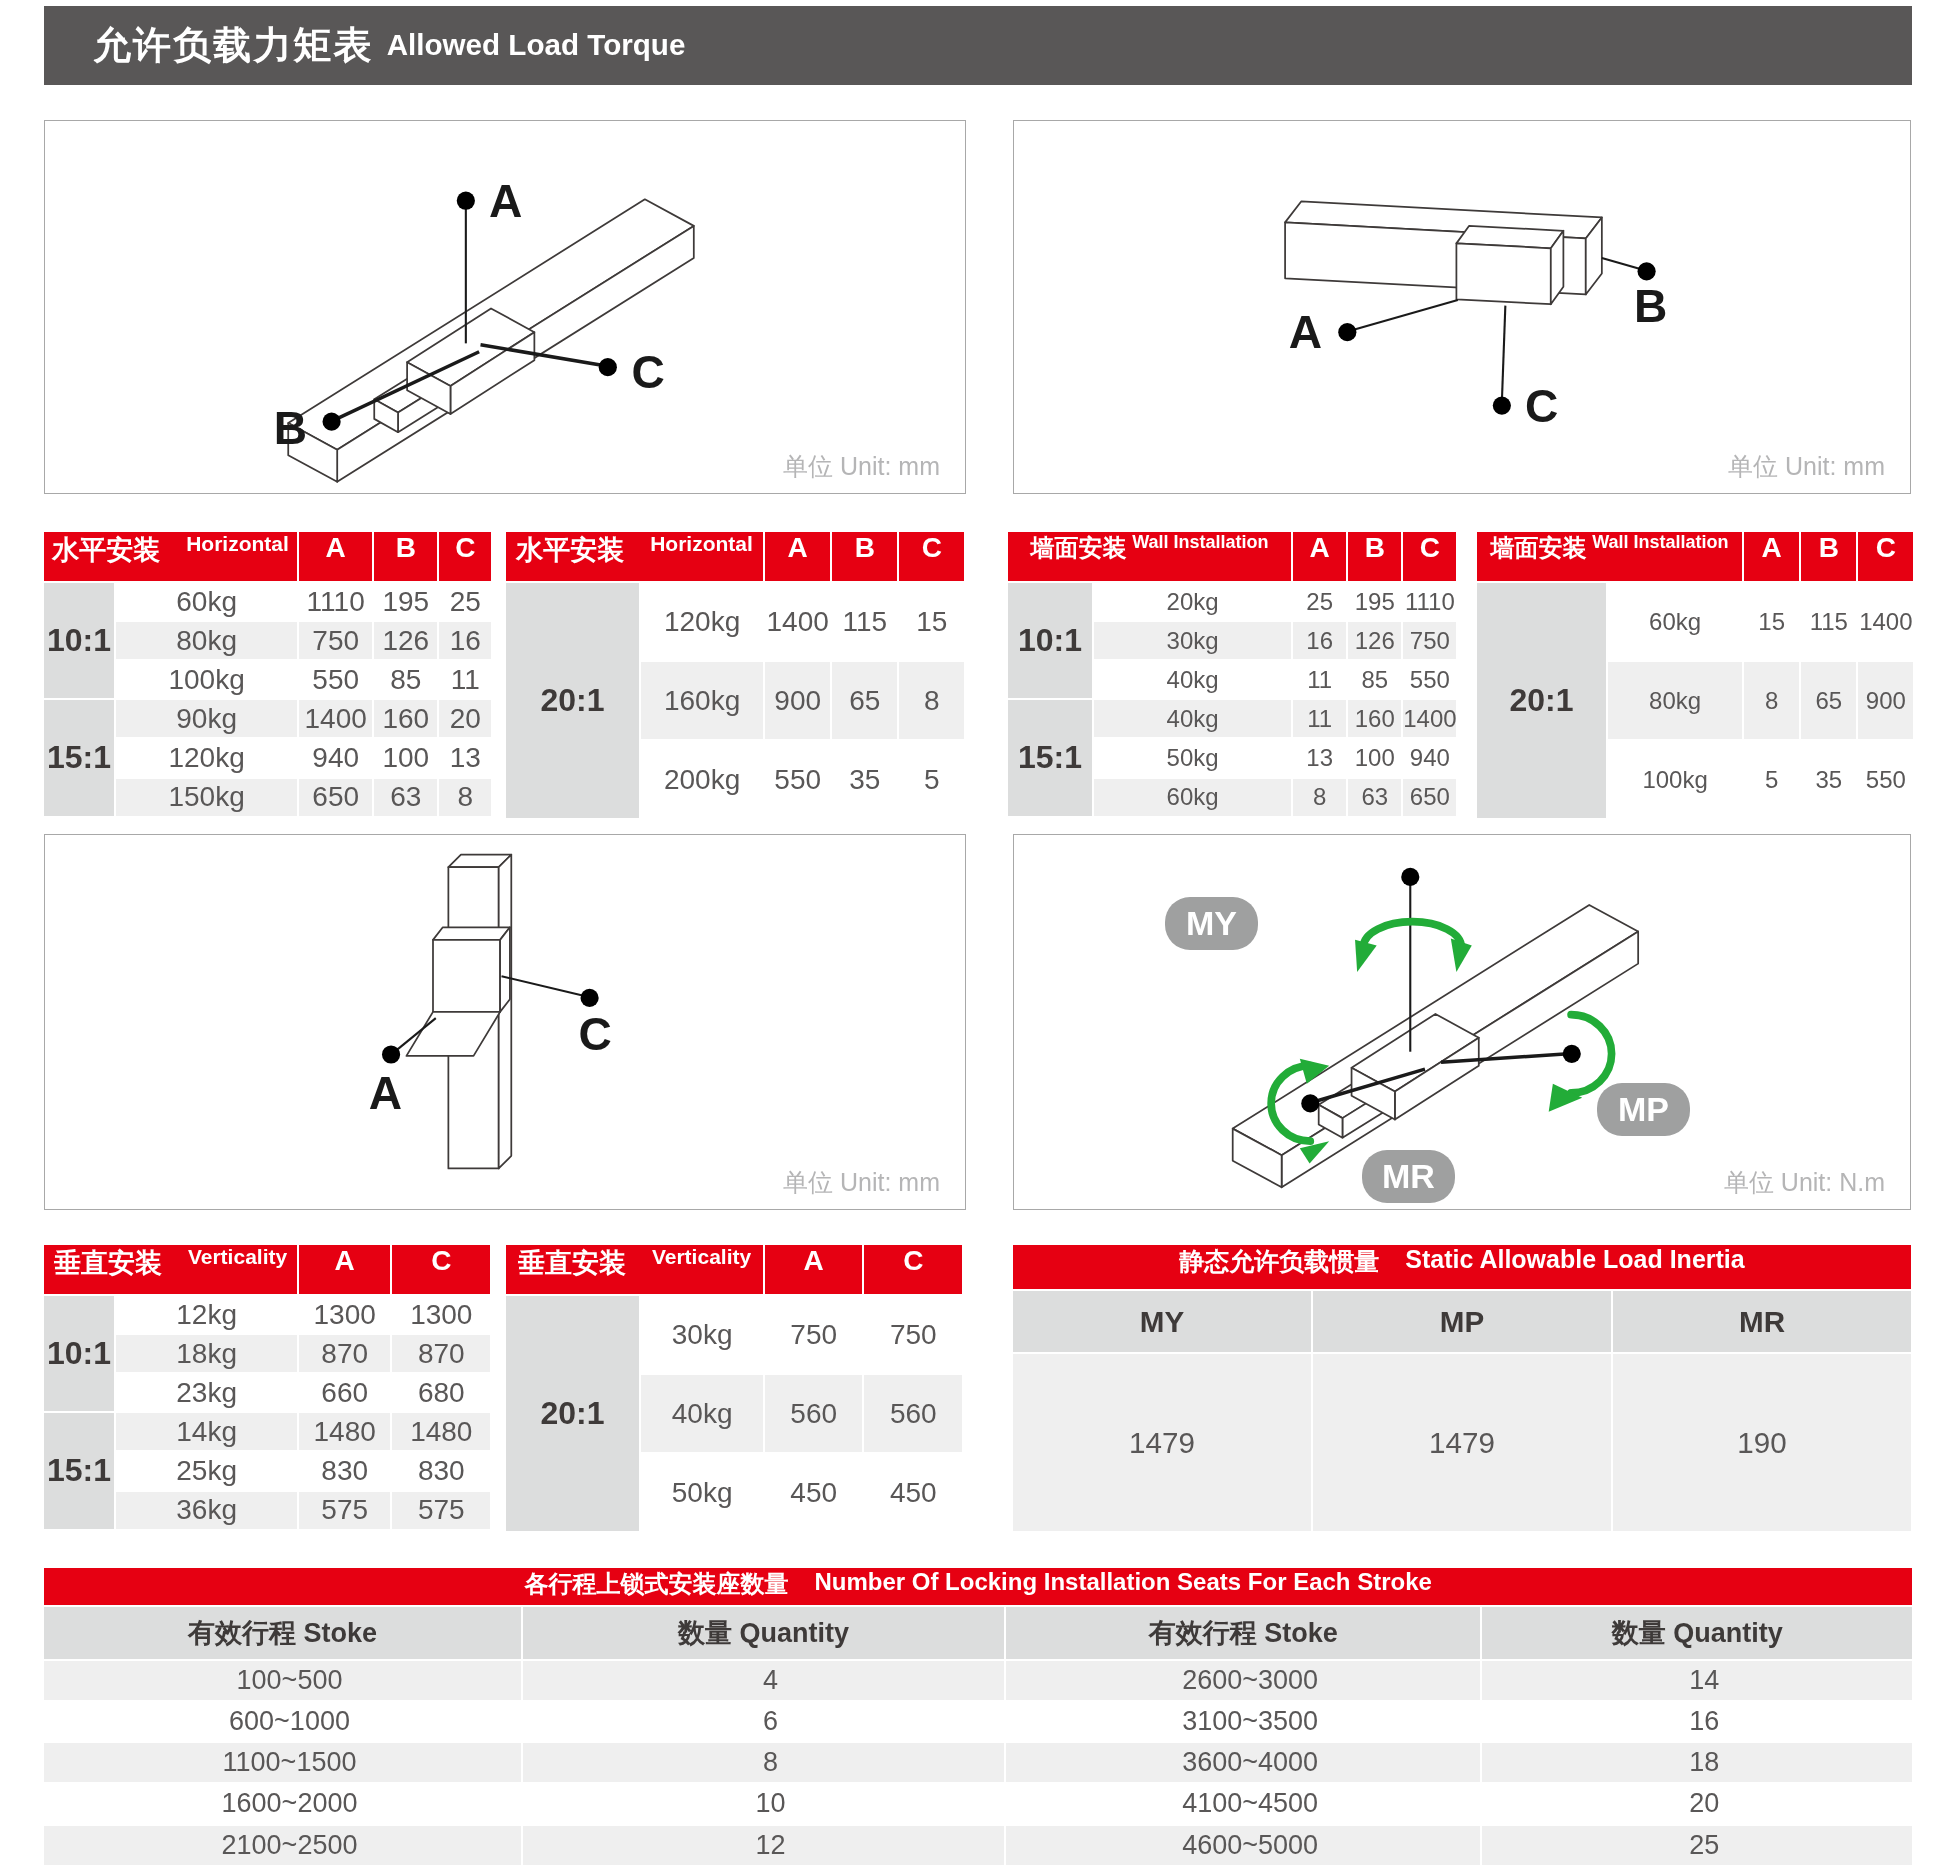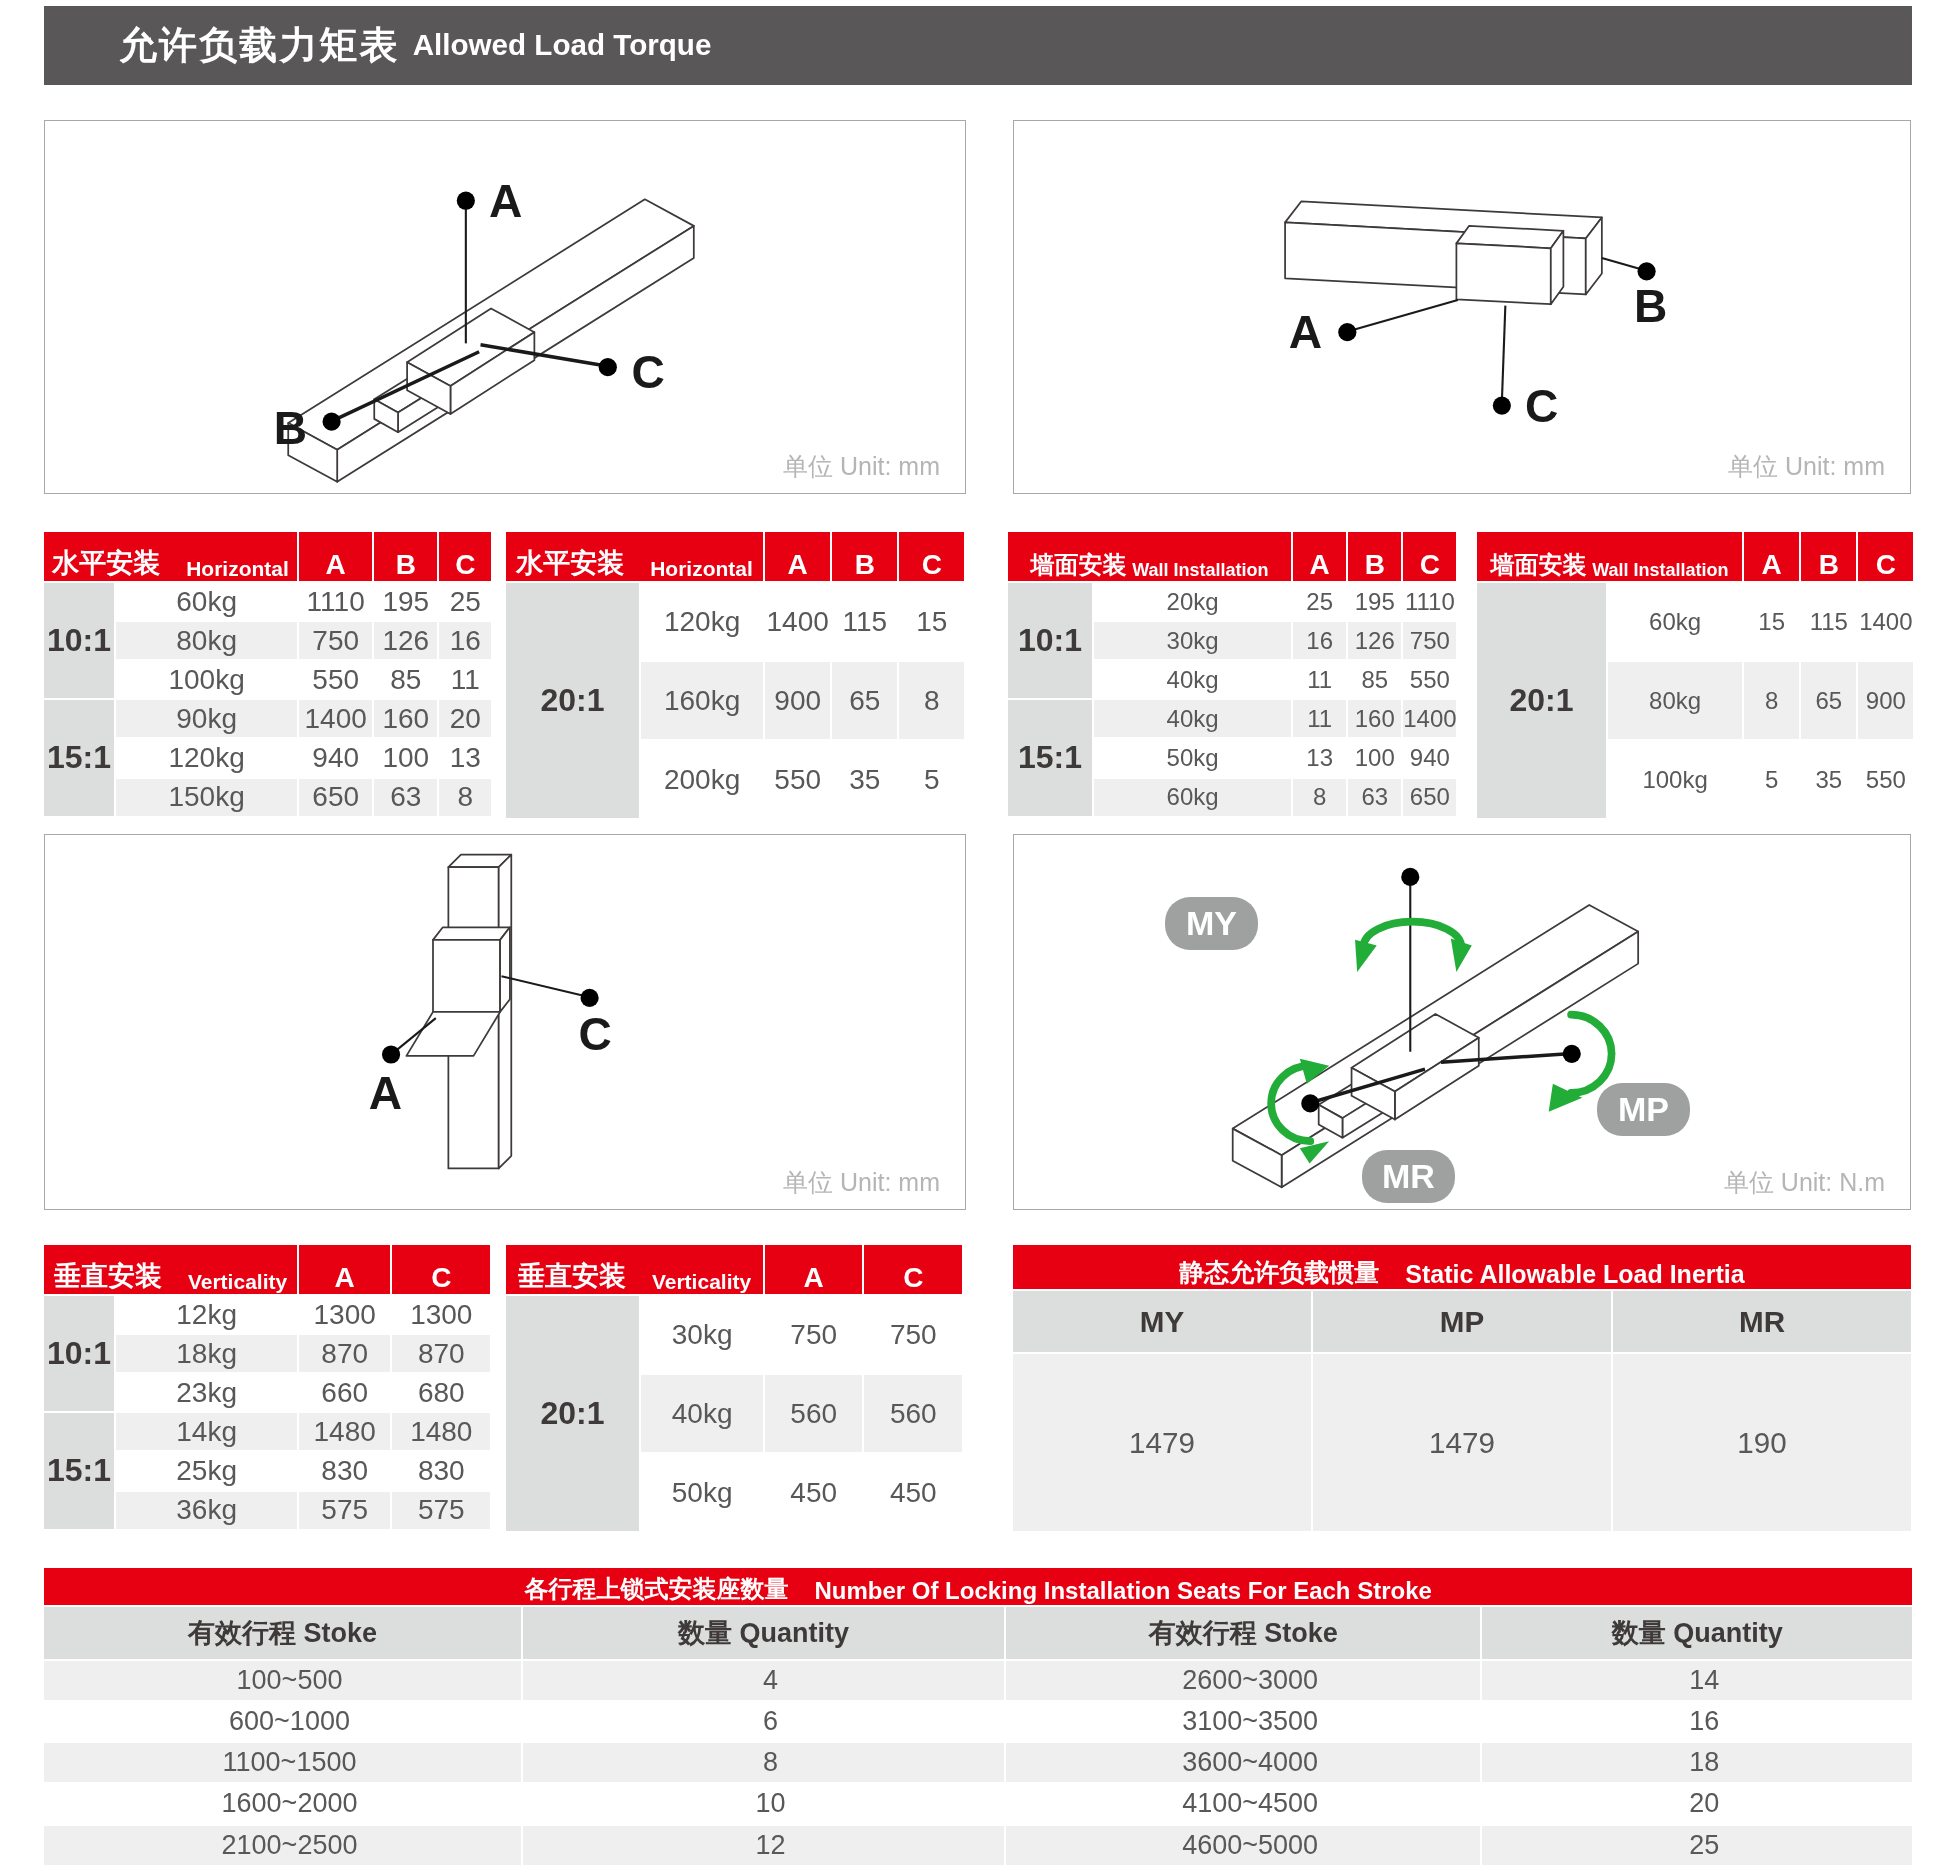--- a/index.html
+++ b/index.html
@@ -1,31 +1,31 @@
 <!DOCTYPE html>
 <html style="font-size:11.3px"><head>
 <meta charset="utf-8">
 <style>
   html,body{margin:0;padding:0;background:#fff;}
   #page{position:relative;width:1955px;height:1872px;background:#fff;overflow:hidden;
         font-family:"Liberation Sans",sans-serif;}
   
   .titlebar{position:absolute;left:44px;top:5.6px;width:1868px;height:79px;background:#595757;
-            display:flex;align-items:center;padding-left:75px;box-sizing:border-box;color:#fff;}
+            display:flex;align-items:center;padding-left:49px;box-sizing:border-box;color:#fff;}
   .titlebar .zh{font-size:38px;font-weight:bold;letter-spacing:2.1px;}
   .titlebar .en{font-size:29.6px;font-weight:bold;margin-left:13px;}
   
   .dbox{position:absolute;background:#fff;border:1.4px solid #a8a8a8;box-sizing:border-box;}
   .dbox svg{position:absolute;left:0;top:0;width:100%;height:100%;}
   .unit{position:absolute;right:25px;bottom:9.9px;font-size:25px;color:#b5b5b6;}
   .badge{position:absolute;background:#9fa0a0;color:#fff;font-weight:bold;font-size:34px;
          border-radius:25px;display:flex;align-items:center;justify-content:center;}
   
   .tbl{position:absolute;display:grid;gap:2.1px;background:#fff;}
-  .hd{background:#e60012;color:#fff;display:flex;align-items:flex-end;justify-content:center;}
+  .hd{background:#e60012;color:#fff;display:flex;align-items:flex-start;justify-content:center;}
   .hd .zh{font-weight:bold;font-size:27px;}
   .hd .en{font-weight:bold;font-size:21px;margin-left:26px;}
   .t-w .hd .zh{font-size:24px;}
   .t-w .hd .en{font-size:18px;margin-left:5.6px;}
   .hcol{font-weight:bold;font-size:28px;}
   .ratio{background:#dcdddd;display:flex;align-items:center;justify-content:center;
          font-size:32px;font-weight:bold;color:#3e3a39;}
   .cell{display:flex;align-items:center;justify-content:center;font-size:28px;color:#595757;}
   .t-w .cell{font-size:24px;}
   .c0{background:#fff;}

